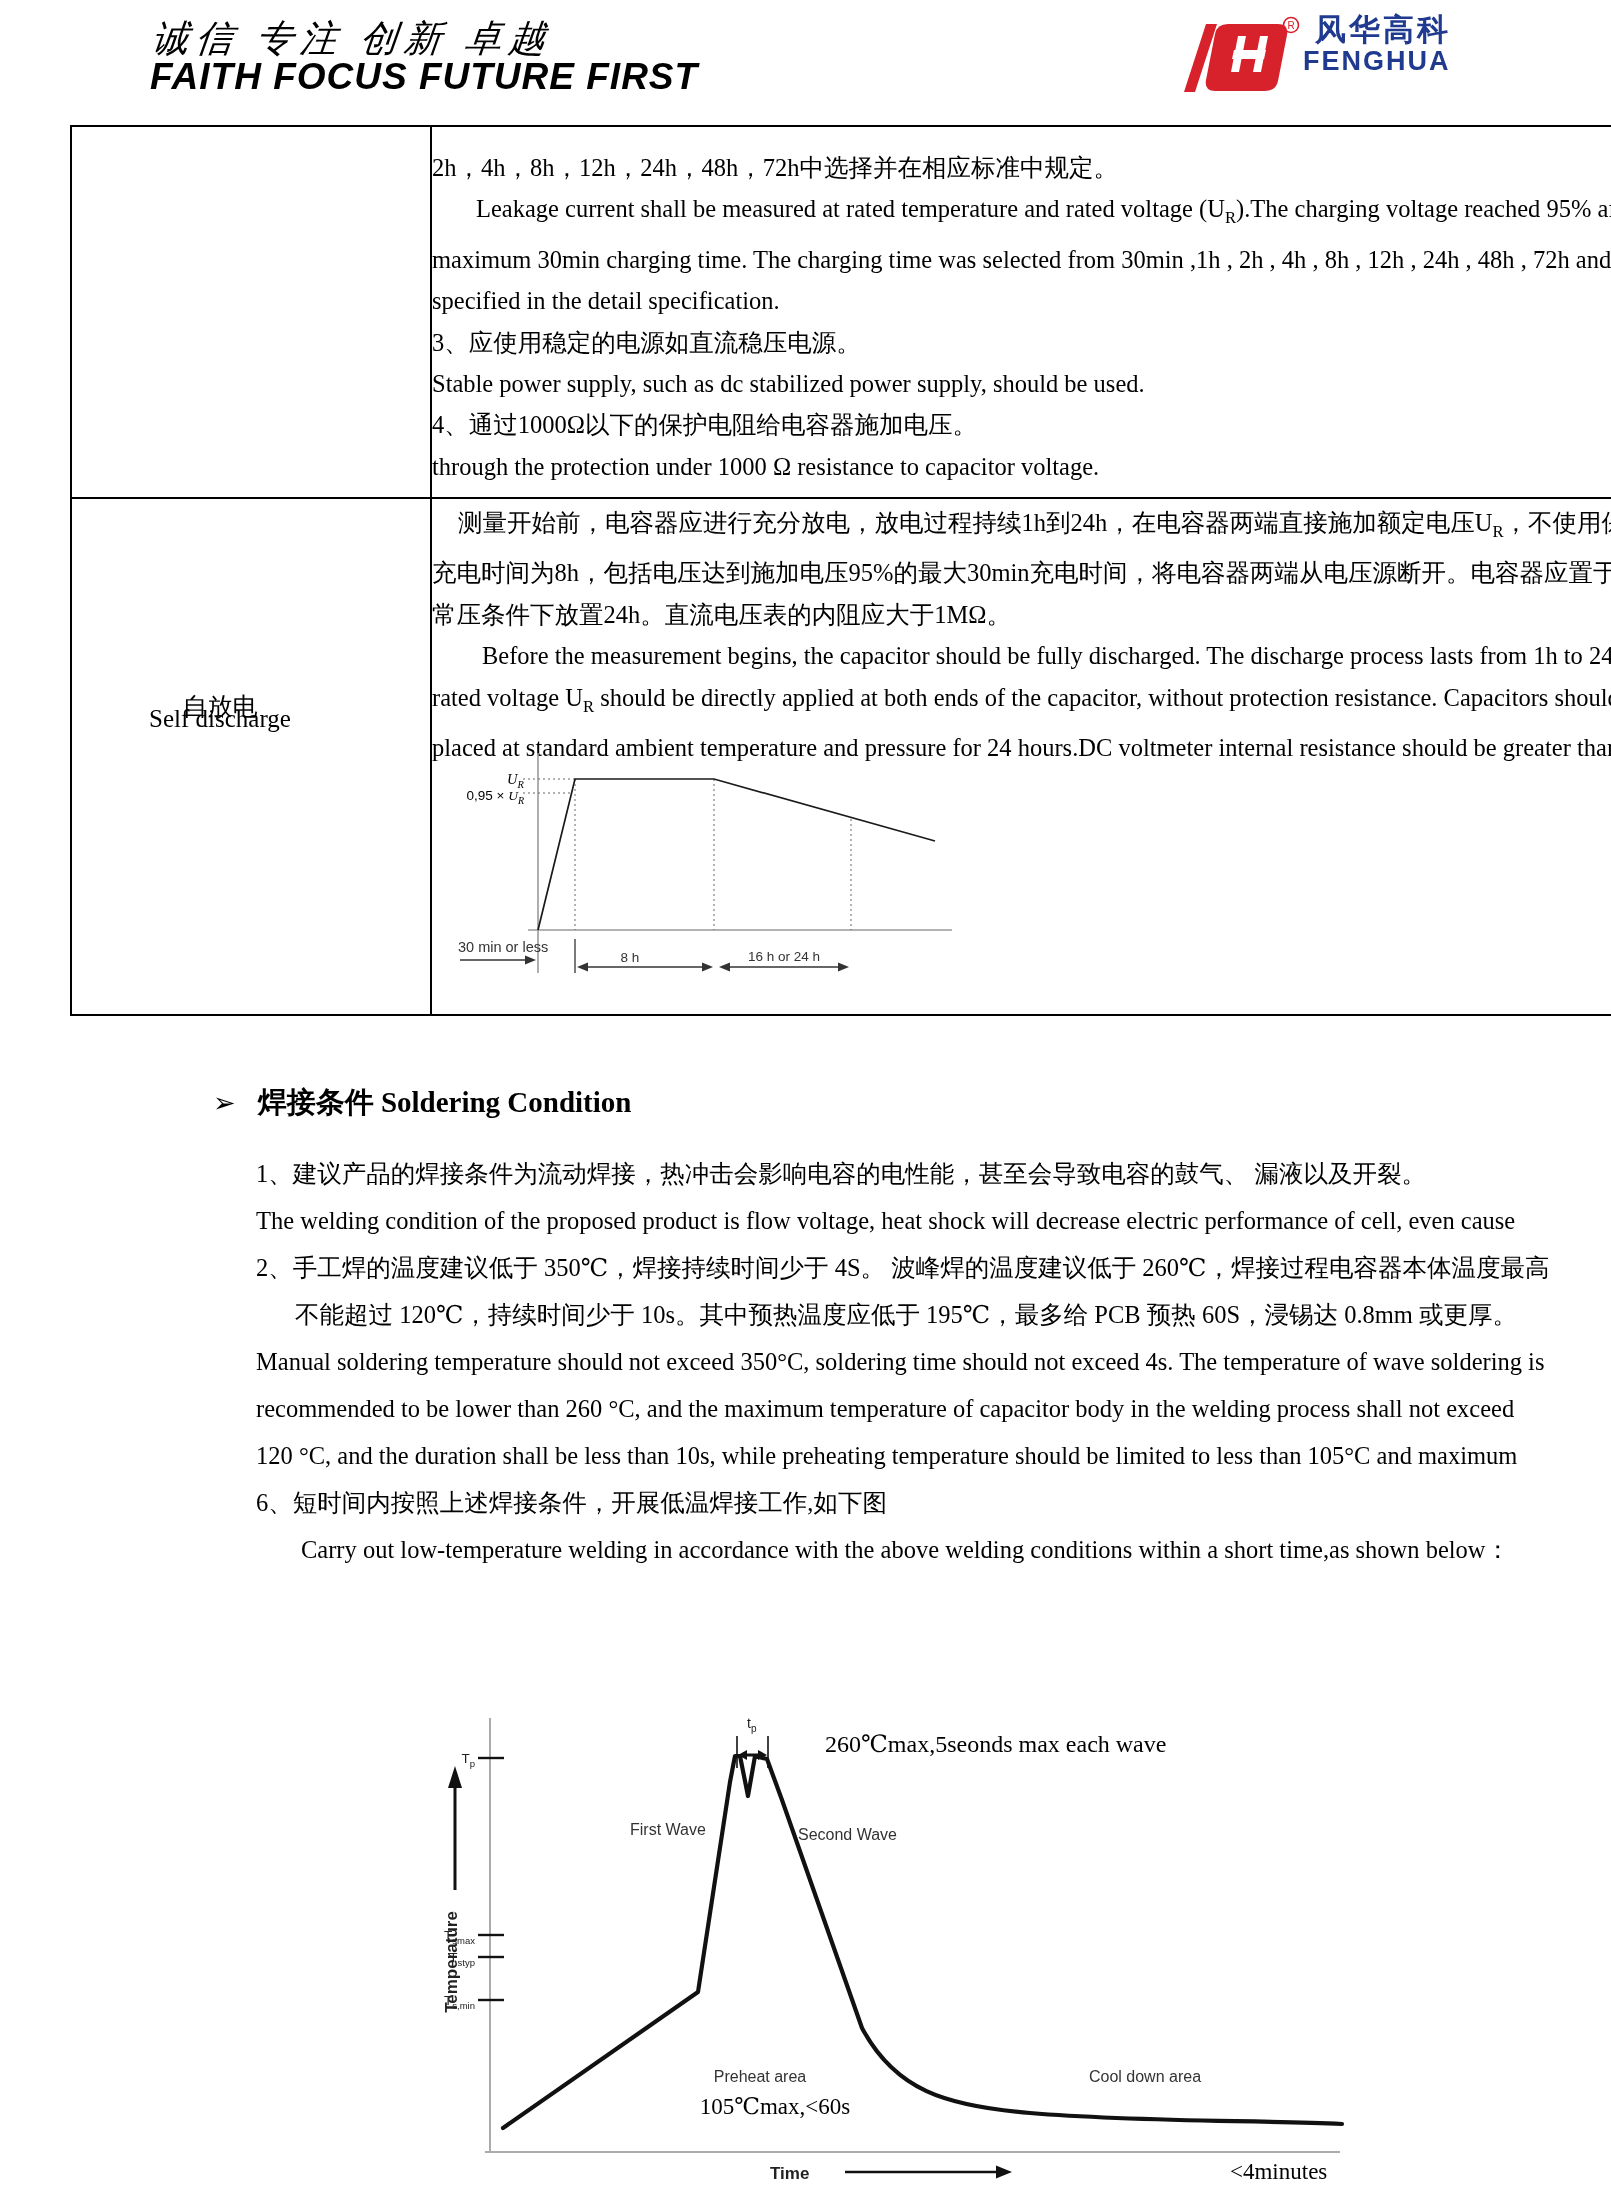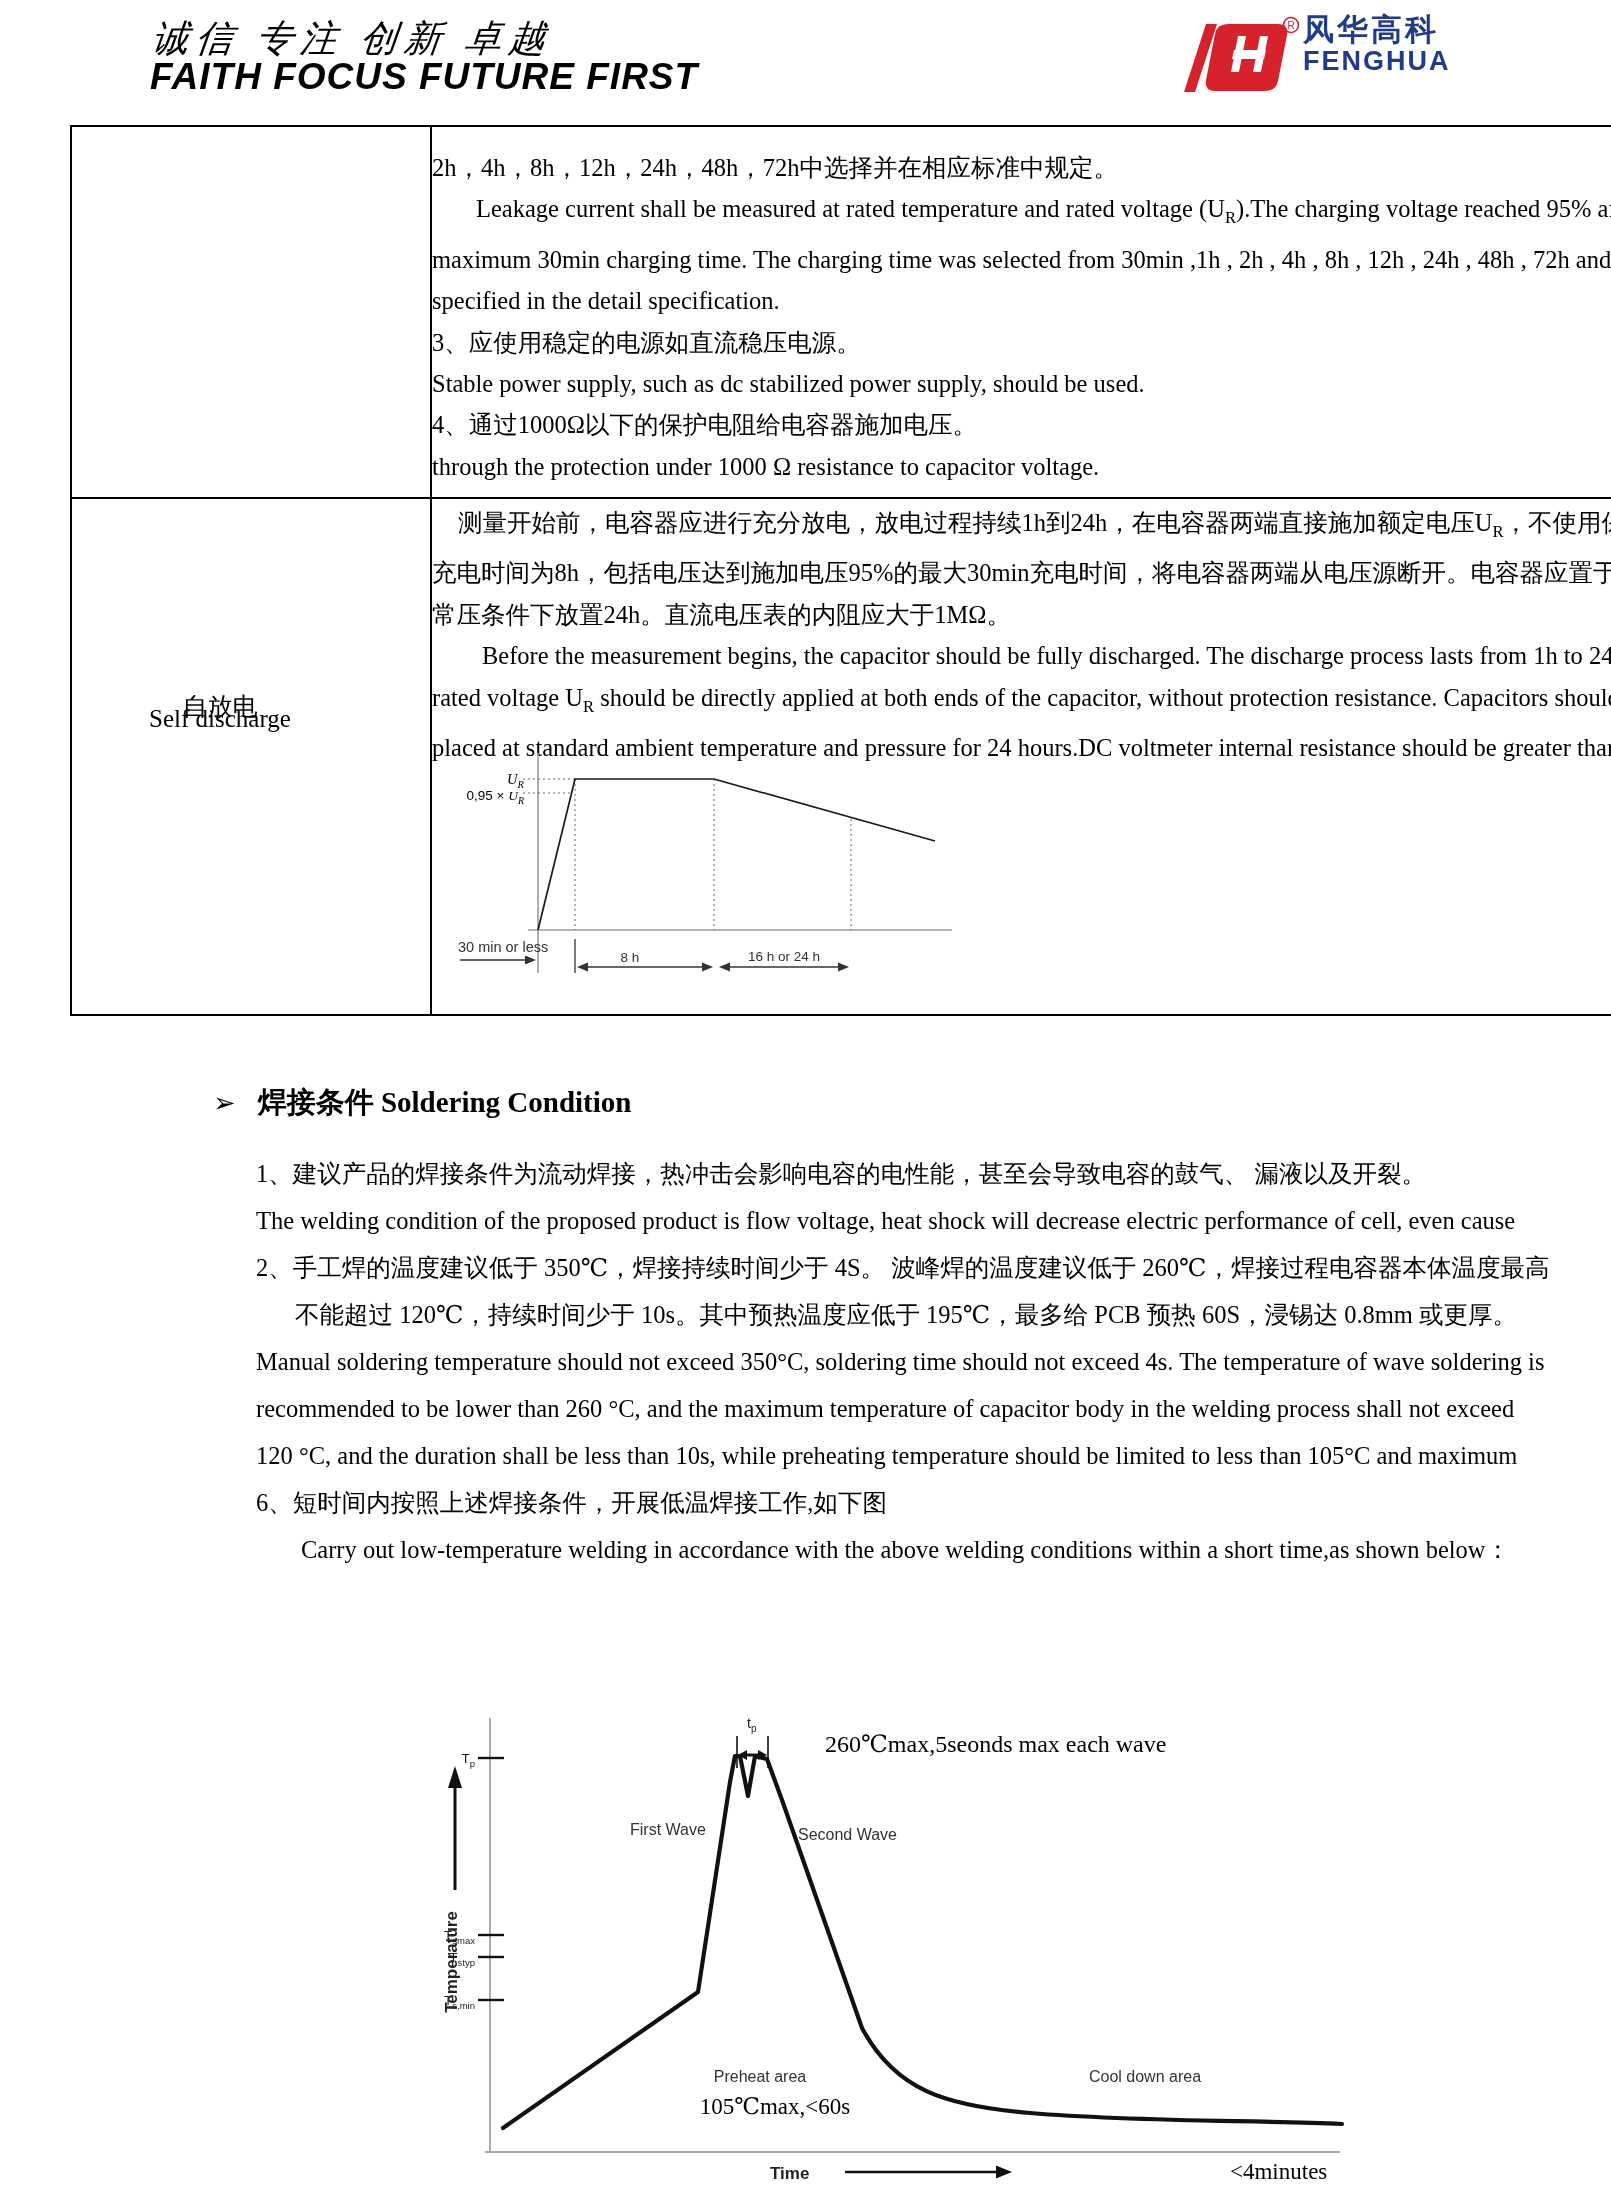--- a/index.html
+++ b/index.html
@@ -7,21 +7,21 @@
           font-family:"Liberation Serif","DejaVu Serif",serif;color:#000;}
   .abs{position:absolute;}
   
   .slogan-cn{left:152px;top:14px;font-size:37px;font-style:italic;letter-spacing:7px;
              transform:skewX(-6deg);font-family:"Liberation Serif","DejaVu Serif",serif;}
   .slogan-en{left:150px;top:56px;font-size:37px;font-weight:bold;font-style:italic;letter-spacing:1px;
              font-family:"Liberation Sans","DejaVu Sans",sans-serif;}
   .logo{left:1178px;top:12px;width:430px;height:95px;}
   .logo-text{position:absolute;left:125px;top:2px;color:#203a8f;line-height:1.05;
              font-family:"Liberation Sans","DejaVu Sans",sans-serif;}
-  .logo-cn{font-size:31px;font-weight:bold;letter-spacing:3px;}
+  .logo-cn{font-size:31px;font-weight:bold;letter-spacing:3px;margin-left:12px;}
   .logo-en{font-size:27px;font-weight:bold;letter-spacing:2px;}
   
   .tbl{left:70px;top:125px;width:1548px;height:887px;border:2.4px solid #000;}
   .tbl-vline{position:absolute;left:358px;top:0;width:2.4px;height:100%;background:#000;}
   .tbl-hline{position:absolute;left:0;top:370px;width:100%;height:2.4px;background:#000;}
   .ln{white-space:nowrap;}
   .cell-lines{font-size:24.5px;}
   .row1-lines{left:432px;top:147px;line-height:41.4px;}
   .row2-lines{left:432px;top:502px;line-height:41.5px;}
   .rowlabel{left:70px;width:300px;text-align:center;font-size:25px;}

